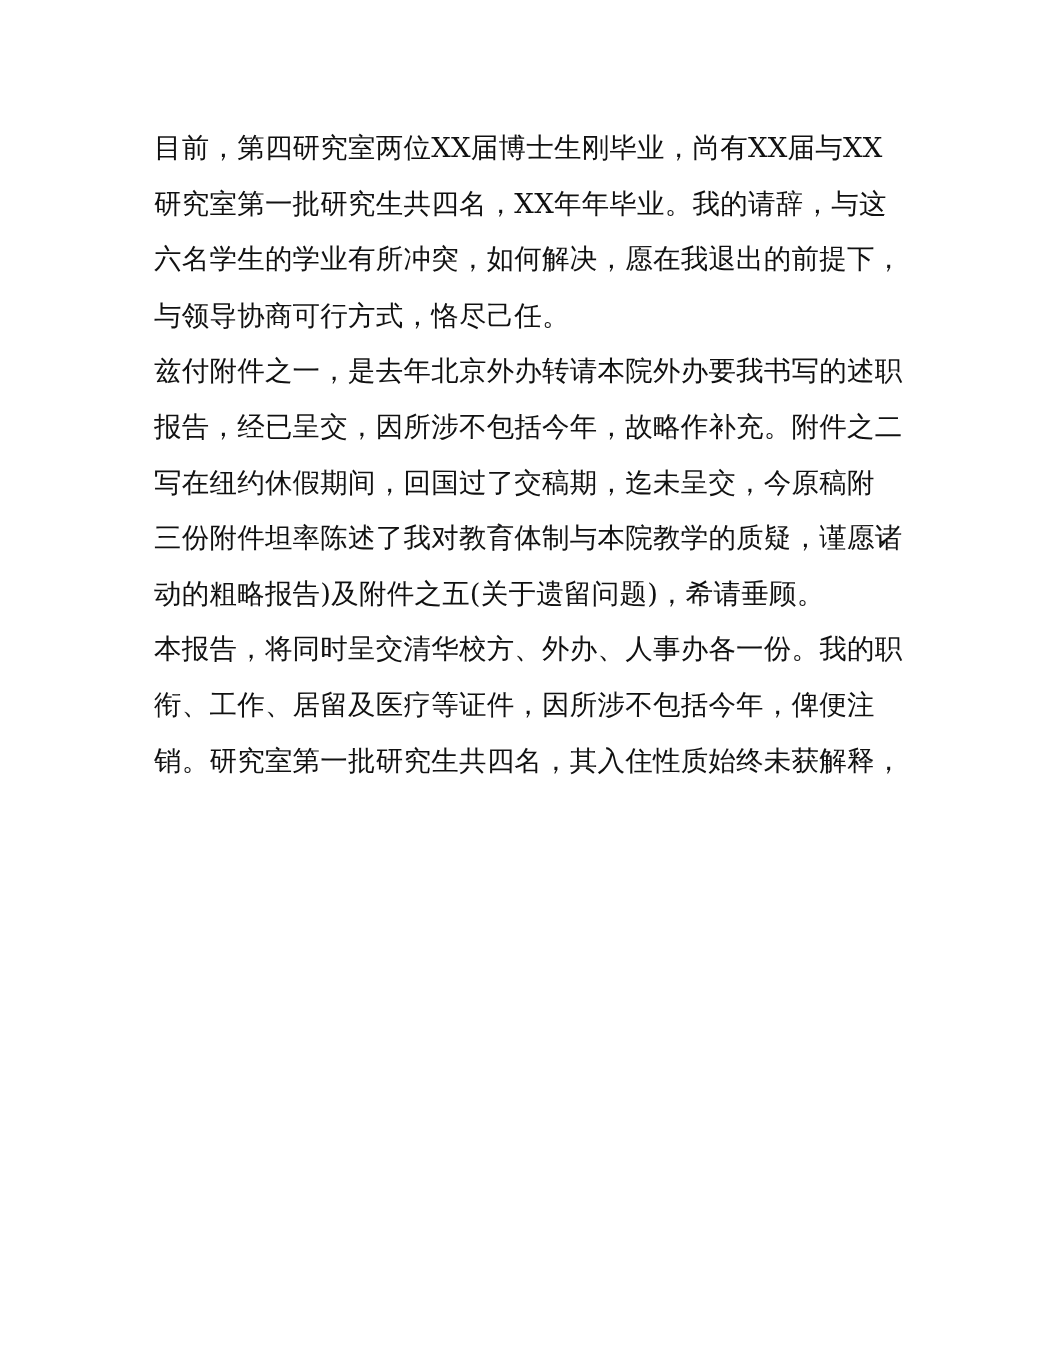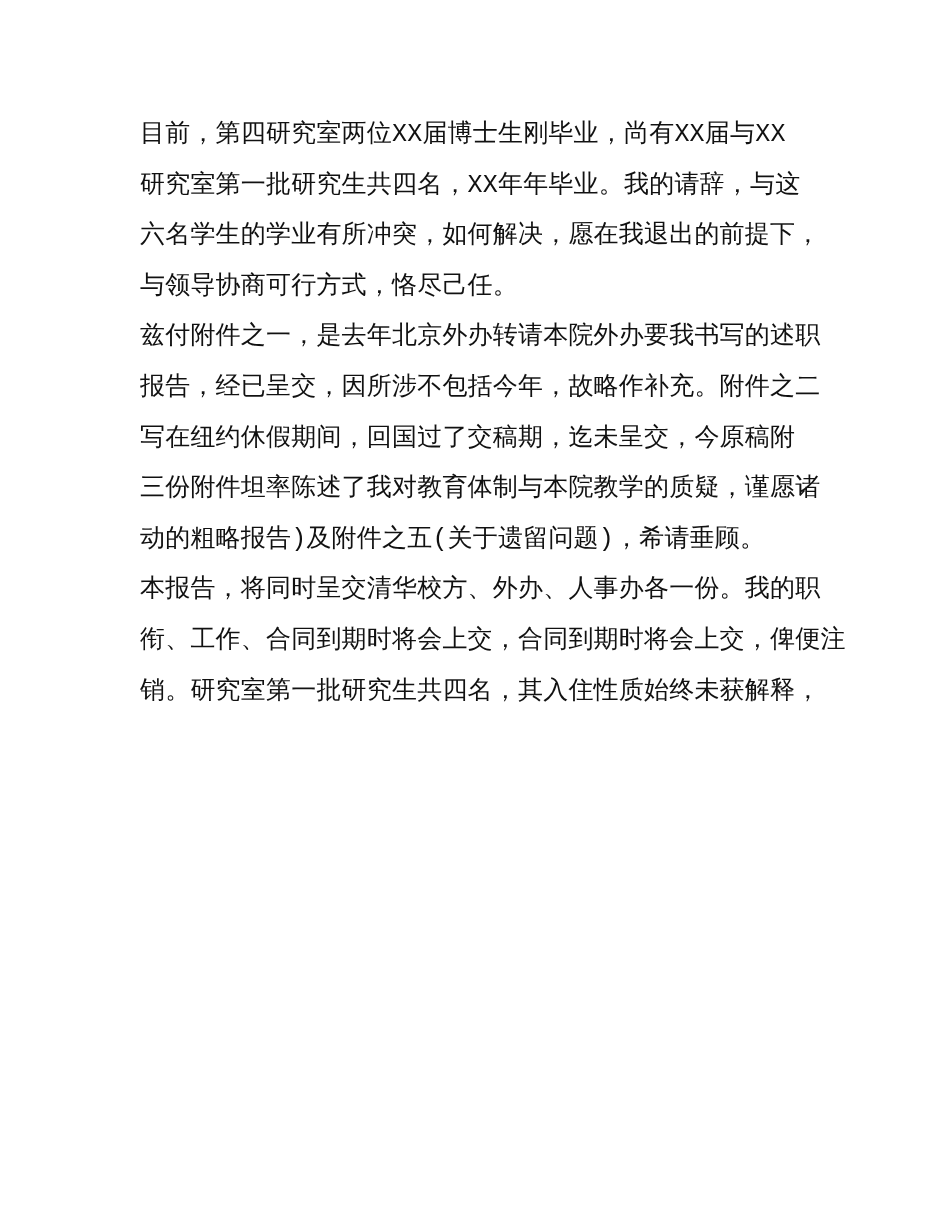--- a/index.html
+++ b/index.html
@@ -20,21 +20,20 @@
       left: 140px;
       top: 110px;
       width: 680px;
     }
     .line {
       height: 50.6px;
       line-height: 50.6px;
       font-size: 25px;
       white-space: nowrap;
       letter-spacing: 0.2px;
-      font-family: Liberation Mono, monospace;
     }
   </style>
 </head>
 <body>
 
 <div class="page">
   <div>
     <div class="line">目前，第四研究室两位XX届博士生刚毕业，尚有XX届与XX</div>
     <div class="line">研究室第一批研究生共四名，XX年年毕业。我的请辞，与这</div>
     <div class="line">六名学生的学业有所冲突，如何解决，愿在我退出的前提下，</div>
@@ -42,16 +41,16 @@
   </div>
   <div>
     <div class="line">兹付附件之一，是去年北京外办转请本院外办要我书写的述职</div>
     <div class="line">报告，经已呈交，因所涉不包括今年，故略作补充。附件之二</div>
     <div class="line">写在纽约休假期间，回国过了交稿期，迄未呈交，今原稿附</div>
     <div class="line">三份附件坦率陈述了我对教育体制与本院教学的质疑，谨愿诸</div>
     <div class="line">动的粗略报告)及附件之五(关于遗留问题)，希请垂顾。</div>
   </div>
   <div>
     <div class="line">本报告，将同时呈交清华校方、外办、人事办各一份。我的职</div>
-    <div class="line">衔、工作、合同到期时将会上交，合同到期时将会上交，俾便注</div>
+    <div class="line">衔、工作、居留及医疗等证件，因所涉不包括今年，俾便注</div>
     <div class="line">销。研究室第一批研究生共四名，其入住性质始终未获解释，</div>
   </div>
 </div>
 
 </body></html>

